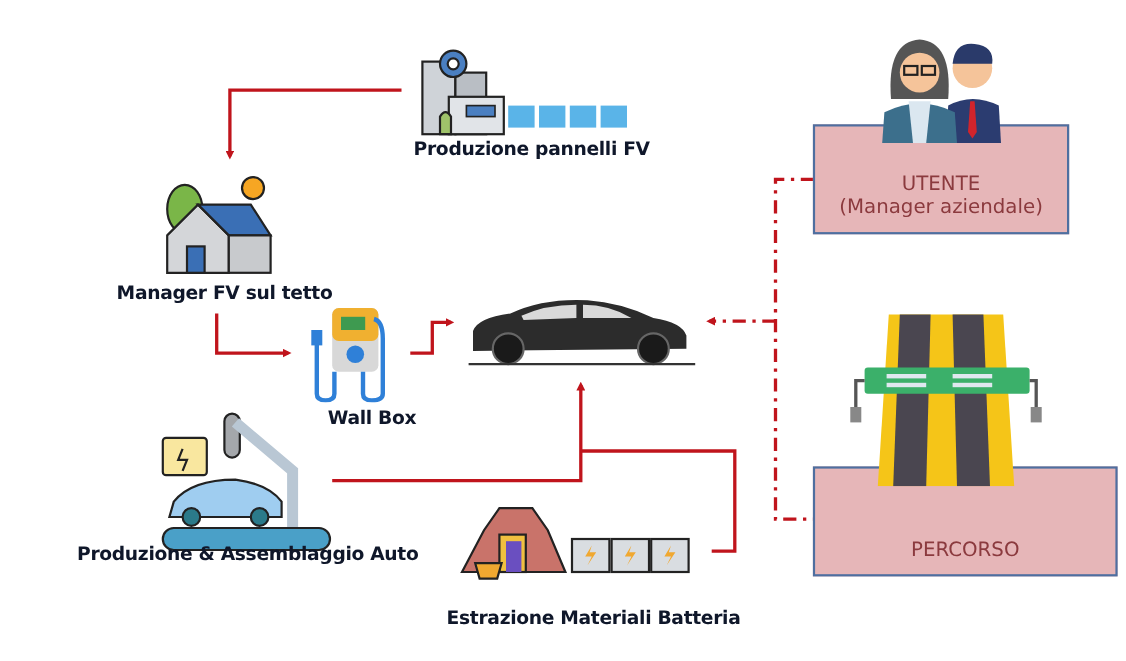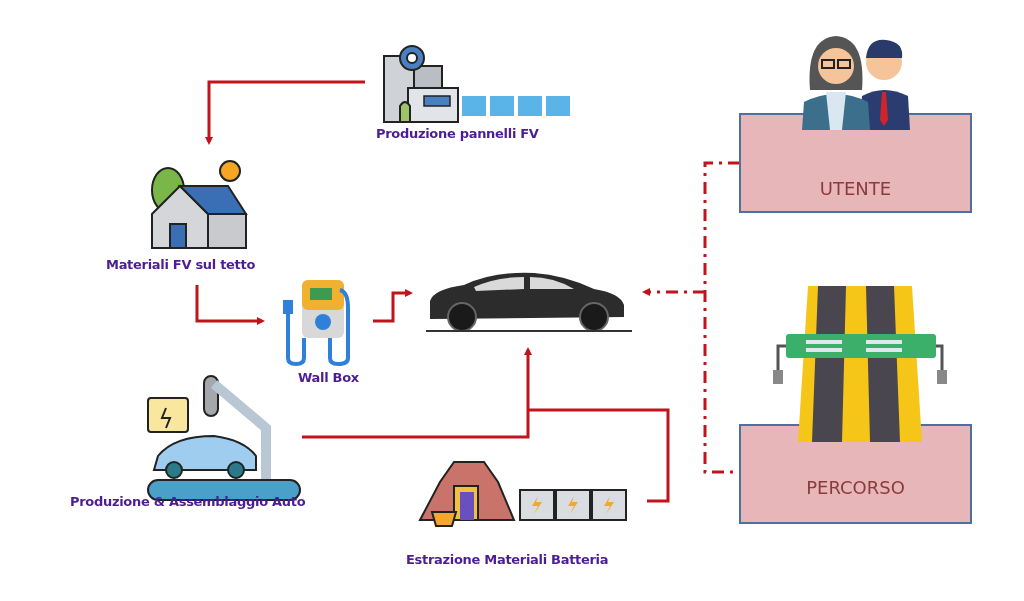--- a/index.html
+++ b/index.html
@@ -1,18 +1,18 @@
 <!DOCTYPE html>
 <html><head>
 <meta charset="utf-8">
 <style>
   html, body { margin:0; padding:0; background:#ffffff; }
   body { width:1024px; height:601px; position:relative; overflow:hidden; font-family:"Liberation Sans", sans-serif; }
   .abs { position:absolute; }
-  .lbl { position:absolute; color:#4c1d95; font-weight:bold; font-size:13px; white-space:nowrap; font-family:"DejaVu Sans", sans-serif; letter-spacing:-0.3px; }
+  .lbl { position:absolute; color:#0f172a; font-weight:bold; font-size:17px; white-space:nowrap; font-family:"DejaVu Sans", sans-serif; letter-spacing:-0.3px; }
   .box { position:absolute; background:#e6b6b8; border:2px solid #4e6fa0; box-sizing:border-box; color:#8b3a3e; font-size:18px; text-align:center; font-family:"DejaVu Sans", sans-serif; display:flex; flex-direction:column; justify-content:flex-end; }
   svg { position:absolute; left:0; top:0; }
 </style>
 </head>
 <body>
 
 <svg width="1024" height="601">
   <defs>
     <marker id="ah" markerWidth="8" markerHeight="8" refX="5" refY="4" orient="auto" markerUnits="userSpaceOnUse">
       <path d="M0,0 L8,4 L0,8 z" fill="#c0141c"></path>
@@ -55,21 +55,21 @@
 <div class="abs" style="left:148px;top:152px;width:104px;height:100px;">
   <svg width="104" height="100">
     <ellipse cx="20" cy="38" rx="16" ry="22" fill="#7ab648" stroke="#222" stroke-width="2"></ellipse>
     <circle cx="82" cy="19" r="10" fill="#f6a623" stroke="#222" stroke-width="2"></circle>
     <path d="M4,62 L32,34 L60,62 L60,96 L4,96z" fill="#d4d6d9" stroke="#222" stroke-width="2"></path>
     <path d="M32,34 L80,34 L98,62 L60,62z" fill="#3a6fb5" stroke="#222" stroke-width="2"></path>
     <rect x="60" y="62" width="38" height="34" fill="#c8cacd" stroke="#222" stroke-width="2"></rect>
     <rect x="22" y="72" width="16" height="24" fill="#3a6fb5" stroke="#222" stroke-width="2"></rect>
   </svg>
 </div>
-<div class="lbl" style="left:106px;top:257px;">Materiali FV sul tetto</div>
+<div class="lbl" style="left:106px;top:257px;">Manager FV sul tetto</div>
 
 <div class="abs" style="left:280px;top:278px;width:80px;height:88px;">
   <svg width="80" height="88">
     <rect x="22" y="2" width="42" height="58" rx="6" fill="#d8d8d8"></rect>
     <rect x="22" y="2" width="42" height="30" rx="6" fill="#f0b030"></rect>
     <rect x="30" y="10" width="22" height="12" fill="#3e9a50"></rect>
     <circle cx="43" cy="44" r="8" fill="#2f80d8"></circle>
     <path d="M8,30 L8,80 Q8,86 16,86 Q24,86 24,80 L24,60" stroke="#2f80d8" stroke-width="4" fill="none"></path>
     <path d="M50,60 L50,80 Q50,86 58,86 Q68,86 68,80 L68,30 Q68,14 60,12" stroke="#2f80d8" stroke-width="4" fill="none"></path>
     <rect x="3" y="22" width="10" height="14" fill="#2f80d8"></rect>
@@ -116,37 +116,38 @@
         <path d="M120,44 L114,54 L120,54 L116,62 L124,50 L118,50z"></path>
         <path d="M156,44 L150,54 L156,54 L152,62 L160,50 L154,50z"></path>
         <path d="M192,44 L186,54 L192,54 L188,62 L196,50 L190,50z"></path>
       </g>
   </svg>
 </div>
 <div class="lbl" style="left:406px;top:552px;">Estrazione Materiali Batteria</div>
 
 <div class="box" style="left:739px;top:113px;width:233px;height:100px;padding-bottom:12px;">
   <div>UTENTE</div>
+  <div>(Manager aziendale)</div>
 </div>
 <div class="abs" style="left:796px;top:30px;width:134px;height:100px;">
   <svg width="134" height="100">
     <circle cx="88" cy="32" r="18" fill="#f5c49a"></circle>
       <path d="M70,28 Q72,8 90,10 Q108,12 106,28z" fill="#2a3a6a"></path>
     <path d="M64,100 L66,66 Q88,54 112,66 L114,100z" fill="#2b3c70"></path>
       <path d="M86,62 L90,62 L92,90 L88,96 L84,90z" fill="#d0242c"></path>
     <path d="M14,60 Q10,8 40,6 Q70,8 66,60z" fill="#555"></path>
     <circle cx="40" cy="36" r="18" fill="#f5c49a"></circle>
     <rect x="26" y="30" width="12" height="8" fill="none" stroke="#222" stroke-width="2"></rect>
       <rect x="42" y="30" width="12" height="8" fill="none" stroke="#222" stroke-width="2"></rect>
     <path d="M6,100 L8,72 Q40,56 72,72 L74,100z" fill="#3c6f8c"></path>
       <path d="M30,62 L50,62 L46,100 L34,100z" fill="#dbe7f0"></path>
   </svg>
 </div>
 
-<div class="box" style="left:739px;top:424px;width:233px;height:100px;padding-bottom:24px;">
+<div class="box" style="left:739px;top:424px;width:277px;height:100px;padding-bottom:12px;">
   <div>PERCORSO</div>
 </div>
 <div class="abs" style="left:770px;top:282px;width:180px;height:160px;">
   <svg width="180" height="160">
     <path d="M38,4 L142,4 L152,160 L28,160z" fill="#f5c518"></path>
     <path d="M48,4 L76,4 L72,160 L42,160z" fill="#4a4650"></path>
       <path d="M96,4 L124,4 L130,160 L100,160z" fill="#4a4650"></path>
     <rect x="16" y="52" width="150" height="24" rx="3" fill="#3bb06a"></rect>
     <g fill="#dfe8ef">
         <rect x="36" y="58" width="36" height="4"></rect>

